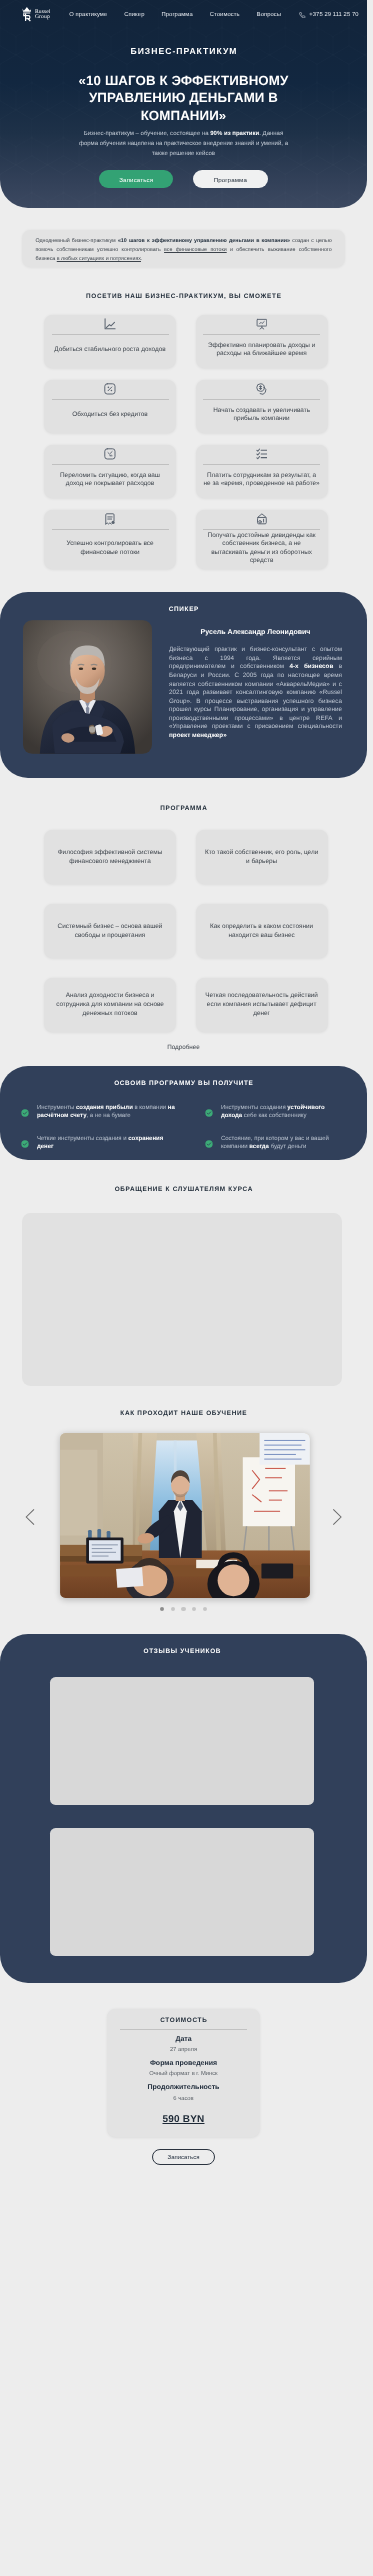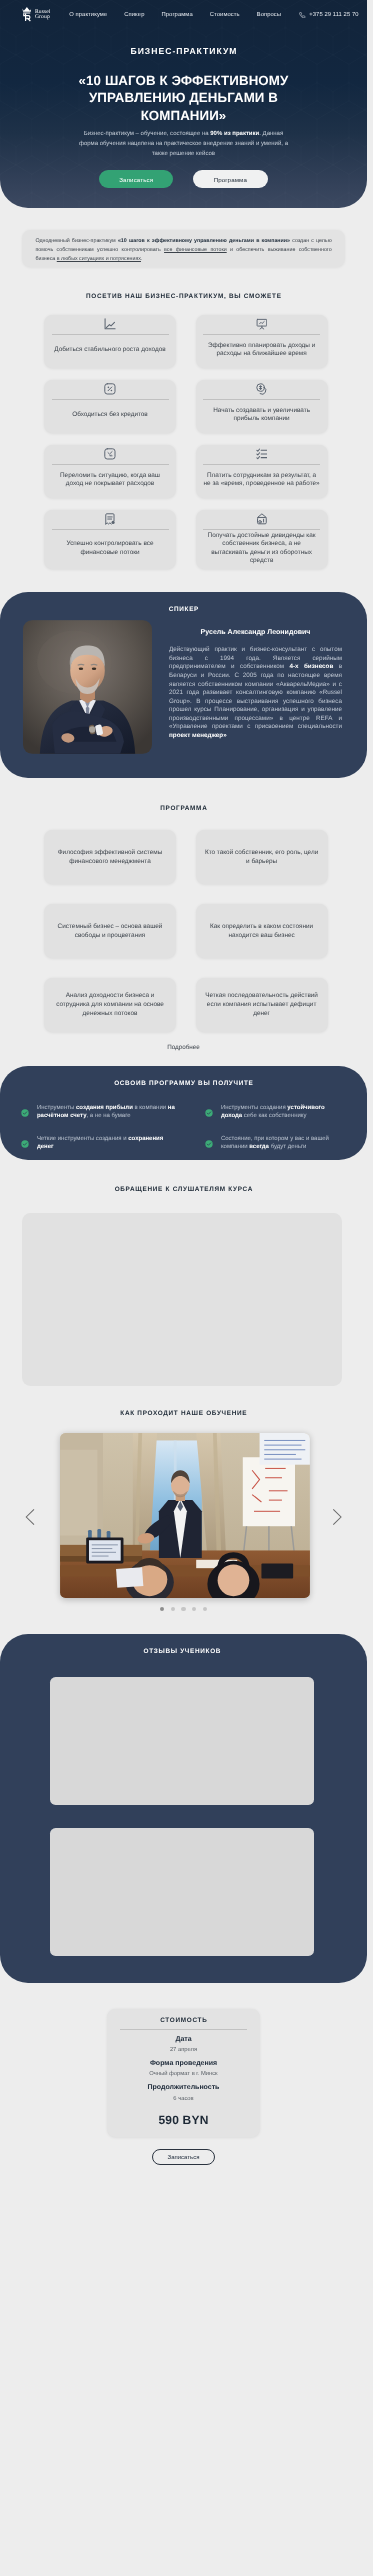--- a/index.html
+++ b/index.html
@@ -173,21 +173,21 @@
 
   
   .price-card{
     margin:26px auto 0;width:153px;background:#e3e3e3;border-radius:8.4px;
     box-shadow:0 0.9px 2.8px rgba(0,0,0,.07);padding:8.4px 13px 11.2px;text-align:center;
   }
   .price-title{font-size:6.4px;font-weight:700;letter-spacing:0.7px;color:#1d2936;text-indent:0.7px;line-height:7.5px;}
   .price-div{height:0.9px;background:#c2c2c2;margin:4.7px 0 0;}
   .price-label{font-size:7px;font-weight:700;color:#232f3e;margin-top:4.7px;line-height:9.3px;}
   .price-value{font-size:5.8px;color:#5a6067;margin-top:2.8px;line-height:7.5px;}
-  .price-amount{font-size:12px;font-weight:700;color:#1d2936;margin-top:11.2px;letter-spacing:0.2px;line-height:12px;}
+  .price-amount{font-size:10px;font-weight:700;color:#1d2936;margin-top:11.2px;letter-spacing:0.2px;line-height:12px;text-decoration:underline;}
   .price-btn{
     display:block;margin:11.2px auto 0;width:63px;height:16px;border-radius:933px;
     background:transparent;border:0.9px solid #2b3440;color:#232f3e;font-size:6px;
     font-family:inherit;cursor:pointer;
   }
 
   .bcard .btxt{
     font-size:6.4px;line-height:8.5px;color:#3d444c;text-align:center;
     flex:1;display:flex;align-items:center;justify-content:center;padding:1.9px 0px 3.7px;
   }

